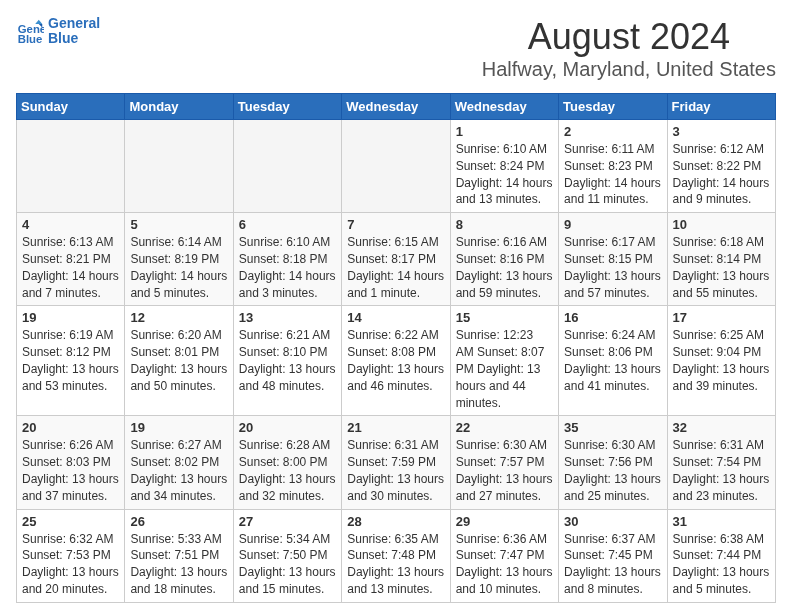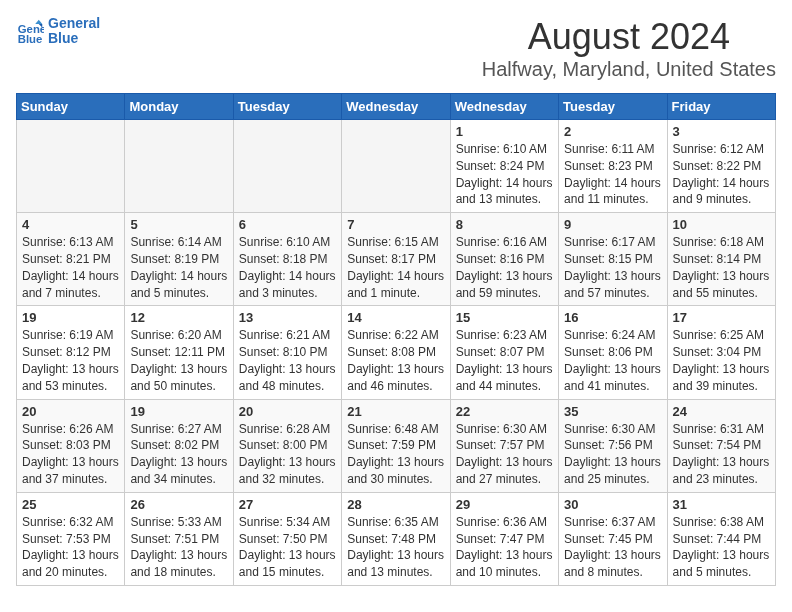--- a/index.html
+++ b/index.html
@@ -196,56 +196,56 @@
         <td>
           <div class="day-number">19</div>
           <div class="day-info">Sunrise: 6:19 AM
 Sunset: 8:12 PM
 Daylight: 13 hours
 and 53 minutes.</div>
         </td>
         <td>
           <div class="day-number">12</div>
           <div class="day-info">Sunrise: 6:20 AM
-Sunset: 12:11 PM
+Sunset: 8:01 PM
 Daylight: 13 hours
 and 50 minutes.</div>
         </td>
         <td>
           <div class="day-number">13</div>
           <div class="day-info">Sunrise: 6:21 AM
 Sunset: 8:10 PM
 Daylight: 13 hours
 and 48 minutes.</div>
         </td>
         <td>
           <div class="day-number">14</div>
           <div class="day-info">Sunrise: 6:22 AM
 Sunset: 8:08 PM
 Daylight: 13 hours
 and 46 minutes.</div>
         </td>
         <td>
           <div class="day-number">15</div>
-          <div class="day-info">Sunrise: 6:23 AM
+          <div class="day-info">Sunrise: 12:23 AM
 Sunset: 8:07 PM
 Daylight: 13 hours
 and 44 minutes.</div>
         </td>
         <td>
           <div class="day-number">16</div>
           <div class="day-info">Sunrise: 6:24 AM
 Sunset: 8:06 PM
 Daylight: 13 hours
 and 41 minutes.</div>
         </td>
         <td>
           <div class="day-number">17</div>
           <div class="day-info">Sunrise: 6:25 AM
-Sunset: 3:04 PM
+Sunset: 9:04 PM
 Daylight: 13 hours
 and 39 minutes.</div>
         </td>
       </tr>
       <tr>
         <td>
           <div class="day-number">20</div>
           <div class="day-info">Sunrise: 6:26 AM
 Sunset: 8:03 PM
 Daylight: 13 hours
@@ -260,41 +260,41 @@
         </td>
         <td>
           <div class="day-number">20</div>
           <div class="day-info">Sunrise: 6:28 AM
 Sunset: 8:00 PM
 Daylight: 13 hours
 and 32 minutes.</div>
         </td>
         <td>
           <div class="day-number">21</div>
-          <div class="day-info">Sunrise: 6:48 AM
+          <div class="day-info">Sunrise: 6:31 AM
 Sunset: 7:59 PM
 Daylight: 13 hours
 and 30 minutes.</div>
         </td>
         <td>
           <div class="day-number">22</div>
           <div class="day-info">Sunrise: 6:30 AM
 Sunset: 7:57 PM
 Daylight: 13 hours
 and 27 minutes.</div>
         </td>
         <td>
           <div class="day-number">35</div>
           <div class="day-info">Sunrise: 6:30 AM
 Sunset: 7:56 PM
 Daylight: 13 hours
 and 25 minutes.</div>
         </td>
         <td>
-          <div class="day-number">24</div>
+          <div class="day-number">32</div>
           <div class="day-info">Sunrise: 6:31 AM
 Sunset: 7:54 PM
 Daylight: 13 hours
 and 23 minutes.</div>
         </td>
       </tr>
       <tr>
         <td>
           <div class="day-number">25</div>
           <div class="day-info">Sunrise: 6:32 AM

